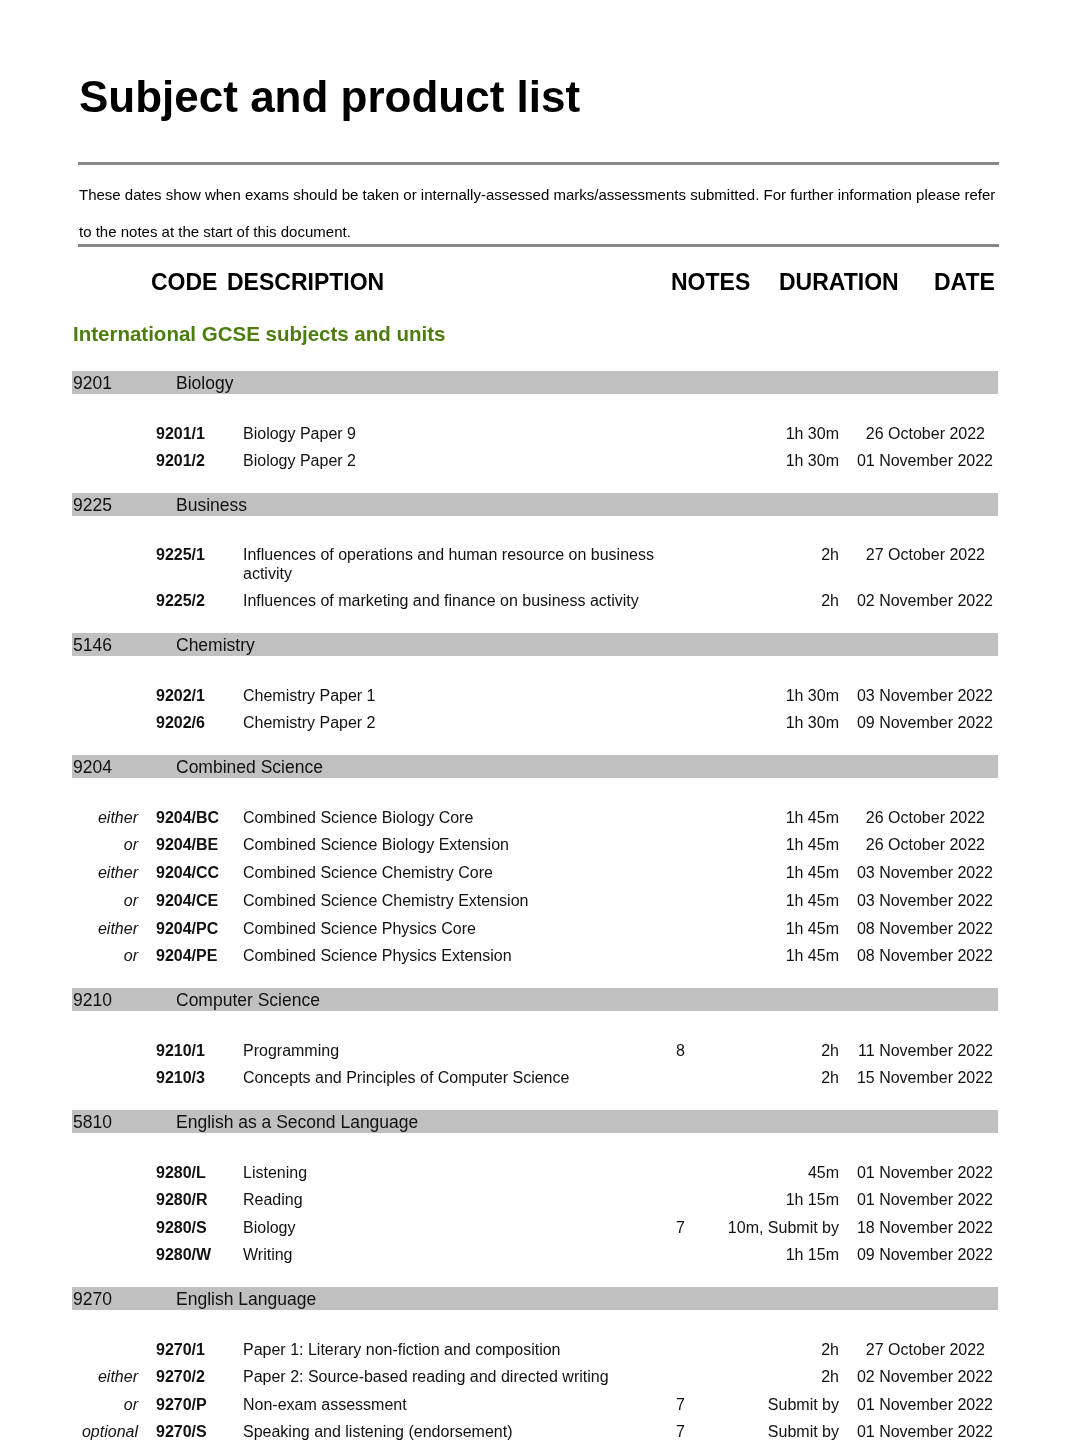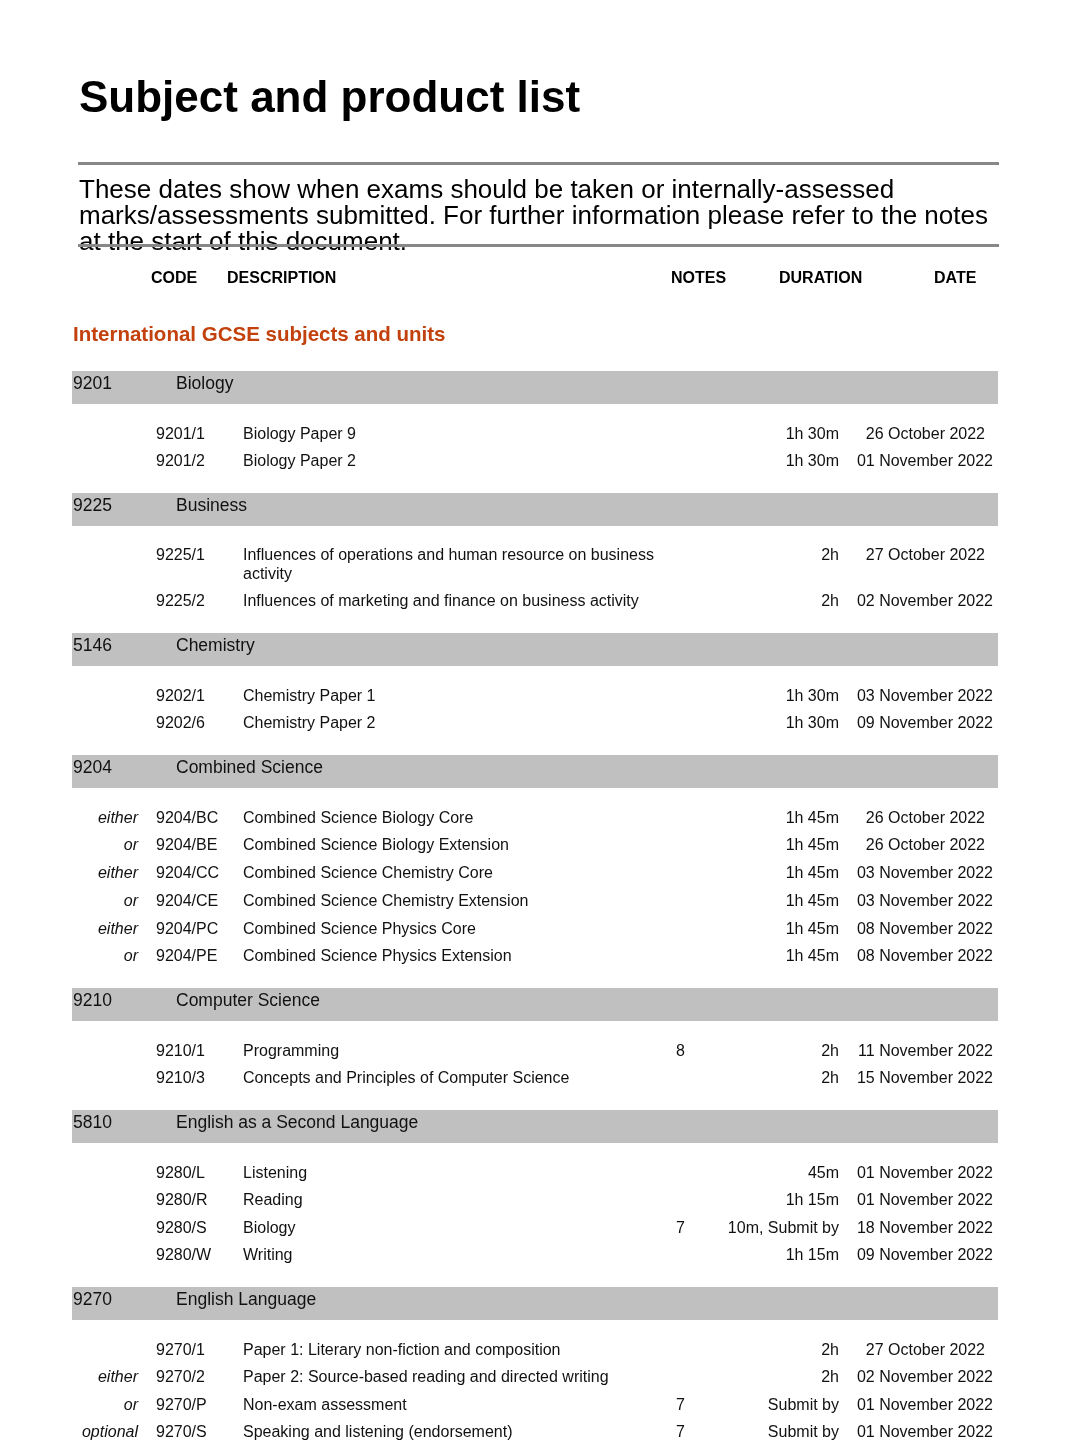--- a/index.html
+++ b/index.html
@@ -12,46 +12,46 @@
     font-size: 44px; font-weight: bold; letter-spacing: 0px; color: #000;
     margin: 0;
   }
   .rule {
     position: absolute; left: 78px; width: 921px; height: 3px; background: #888888;
   }
   .rule.r1 { top: 162px; }
   .rule.r2 { top: 244px; }
   .intro {
     position: absolute; left: 79px; top: 176px; width: 930px;
-    font-size: 26px; line-height: 26px; color: #000;
+    font-size: 15px; line-height: 37px; color: #000;
   }
   .colhead {
-    position: absolute; top: 269px; font-size: 16px; font-weight: bold; color: #000;
+    position: absolute; top: 269px; font-size: 23px; font-weight: bold; color: #000;
   }
   .ch-code { left: 151px; }
   .ch-desc { left: 227px; }
   .ch-notes { left: 671px; }
   .ch-dur { left: 779px; }
   .ch-date { left: 934px; }
   .section-title {
-    position: absolute; left: 73px; top: 322px; font-size: 20.5px; font-weight: bold; color: #c2410c;
+    position: absolute; left: 73px; top: 322px; font-size: 20.5px; font-weight: bold; color: #4d7c0f;
   }
 
   .subject-band {
-    position: absolute; left: 72px; width: 926px; height: 33px; background: #c0c0c0;
+    position: absolute; left: 72px; width: 926px; height: 23px; background: #c0c0c0;
     font-size: 17.5px; line-height: 25px; color: #111;
   }
   .subject-band .scode { position: absolute; left: 1px; }
   .subject-band .sname { position: absolute; left: 104px; }
 
   .row {
     position: absolute; left: 0; width: 1080px; font-size: 16px; line-height: 19px; color: #111;
   }
   .row .opt { position: absolute; right: 942px; font-style: italic; }
-  .row .ucode { position: absolute; left: 156px; }
+  .row .ucode { position: absolute; left: 156px; font-weight: bold; }
   .row .udesc { position: absolute; left: 243px; width: 420px; }
   .row .unote { position: absolute; left: 676px; }
   .row .udur { position: absolute; right: 241px; text-align: right; white-space: nowrap; }
   .row .udate { position: absolute; right: 87px; text-align: right; white-space: nowrap; }
   .row .udate.oct { right: 95px; }
 </style>
 </head>
 <body>
 
 <h1 class="title">Subject and product list</h1>

